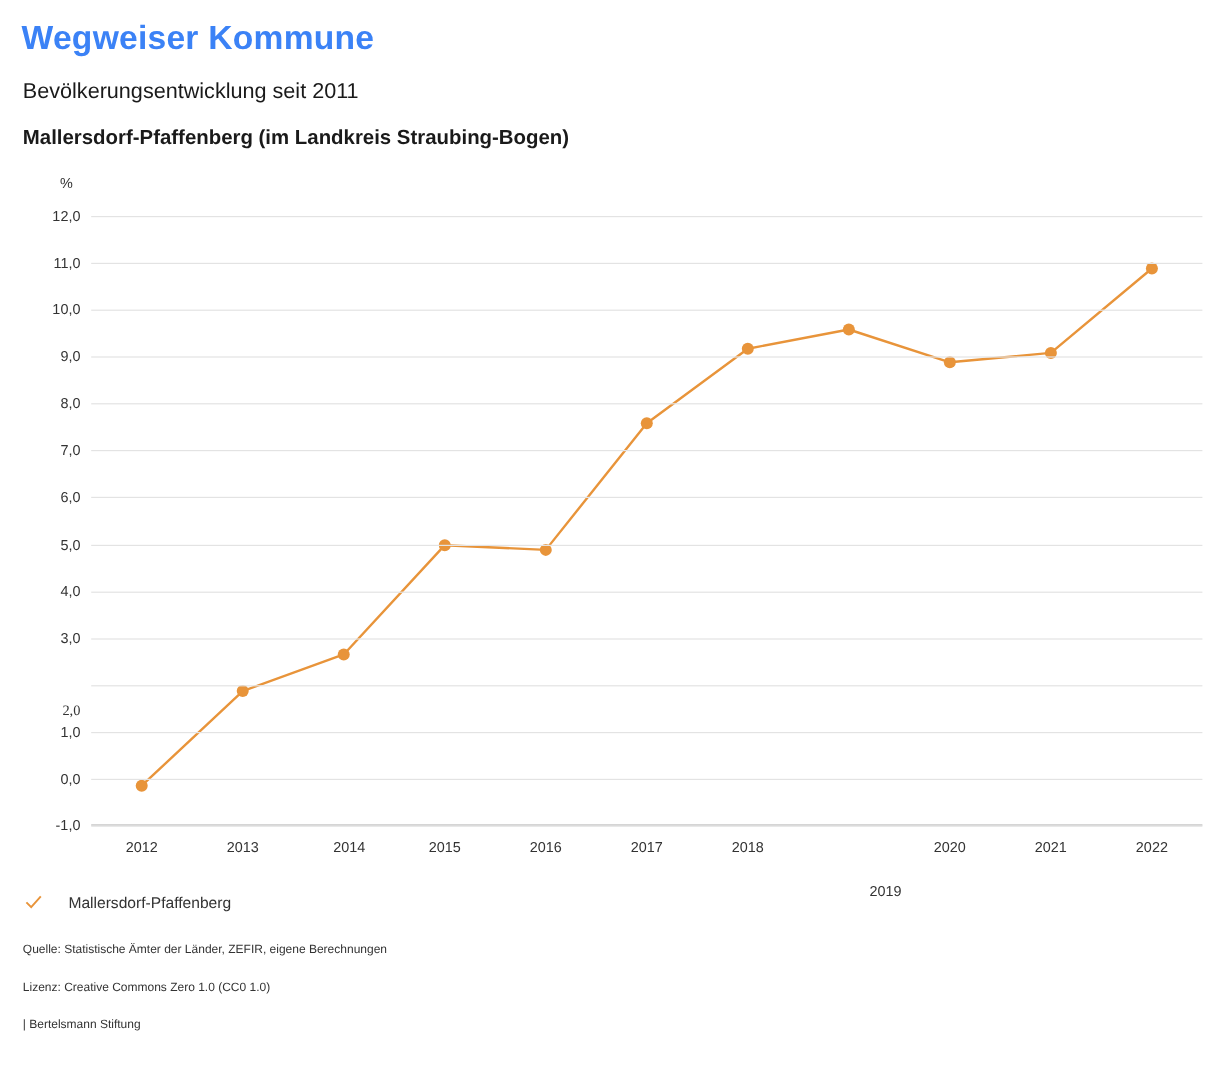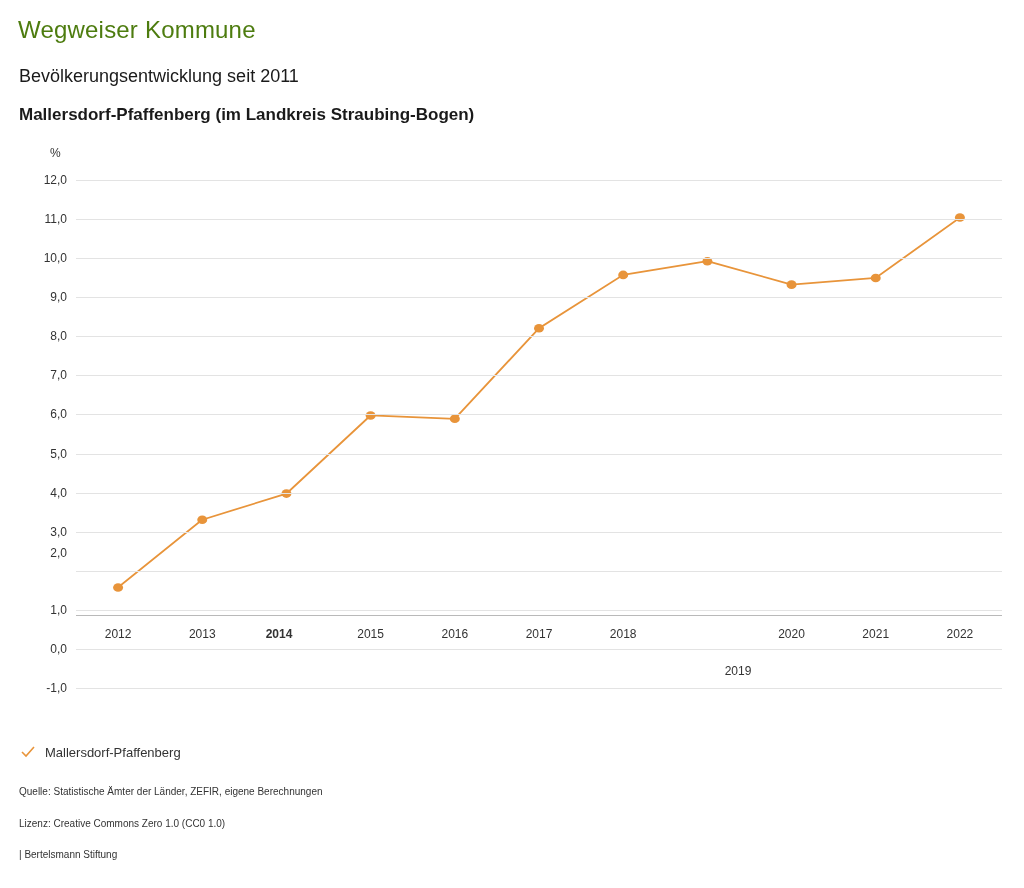--- a/index.html
+++ b/index.html
@@ -19,23 +19,23 @@
     position: relative;
     width: 1024px;
     height: 888px;
     box-sizing: border-box;
     padding: 0;
   }
   .title {
     position: absolute;
     left: 18px;
     top: 16px;
-    font-size: 24px;
-    font-weight: normal;
-    color: #4d7c0f;
+    font-size: 28px;
+    font-weight: bold;
+    color: #3b82f6;
     letter-spacing: 0.2px;
   }
   .subtitle {
     position: absolute;
     left: 19px;
     top: 66px;
     font-size: 18px;
     font-weight: normal;
     color: #1a1a1a;
   }
@@ -54,21 +54,21 @@
     font-size: 12px;
     color: #333333;
   }
 
   
   .plot {
     position: absolute;
     left: 76px;
     top: 180px;
     width: 926px;
-    height: 436px;
+    height: 508px;
   }
   .gridline {
     position: absolute;
     left: 0;
     width: 100%;
     height: 1px;
     background: #e3e3e3;
   }
   .axis-line-bottom {
     position: absolute;
@@ -105,21 +105,21 @@
     overflow: visible;
   }
 
   
   .legend {
     position: absolute;
     left: 20px;
     top: 744px;
     display: flex;
     align-items: flex-end;
-    gap: 9px;
+    gap: 21px;
     font-size: 13px;
     color: #333333;
   }
   .legend-check {
     width: 16px;
     height: 16px;
     display: inline-block;
     position: relative;
   }
   .legend-check svg { display: block; }
@@ -173,30 +173,30 @@
       <div class="ytick" style="top: 195.385px;">7,0</div>
       <div class="gridline" style="top: 234.462px;"></div>
       <div class="ytick" style="top: 234.462px;">6,0</div>
       <div class="gridline" style="top: 273.538px;"></div>
       <div class="ytick" style="top: 273.538px;">5,0</div>
       <div class="gridline" style="top: 312.615px;"></div>
       <div class="ytick" style="top: 312.615px;">4,0</div>
       <div class="gridline" style="top: 351.692px;"></div>
       <div class="ytick" style="top: 351.692px;">3,0</div>
       <div class="gridline" style="top: 390.769px;"></div>
-      <div class="ytick" style="top: 373px;">2,0</div>
+      <div class="ytick" style="top: 412px; font-family: Liberation Serif, serif;">2,0</div>
       <div class="gridline" style="top: 429.846px;"></div>
       <div class="ytick" style="top: 429.846px;">1,0</div>
       <div class="gridline" style="top: 468.923px;"></div>
       <div class="ytick" style="top: 468.923px;">0,0</div>
       <div class="gridline" style="top: 508px;"></div>
       <div class="ytick" style="top: 508px;">-1,0</div>
       <div class="xtick" style="left: 42.0909px;">2012</div>
       <div class="xtick" style="left: 126.273px;">2013</div>
-      <div class="xtick" style="left: 203px; font-weight: bold;">2014</div>
+      <div class="xtick" style="left: 215px;">2014</div>
       <div class="xtick" style="left: 294.636px;">2015</div>
       <div class="xtick" style="left: 378.818px;">2016</div>
       <div class="xtick" style="left: 463px;">2017</div>
       <div class="xtick" style="left: 547.182px;">2018</div>
       <div class="xtick" style="left: 662px; margin-top: 48px;">2019</div>
       <div class="xtick" style="left: 715.545px;">2020</div>
       <div class="xtick" style="left: 799.727px;">2021</div>
       <div class="xtick" style="left: 883.909px;">2022</div>
     </div>
 

